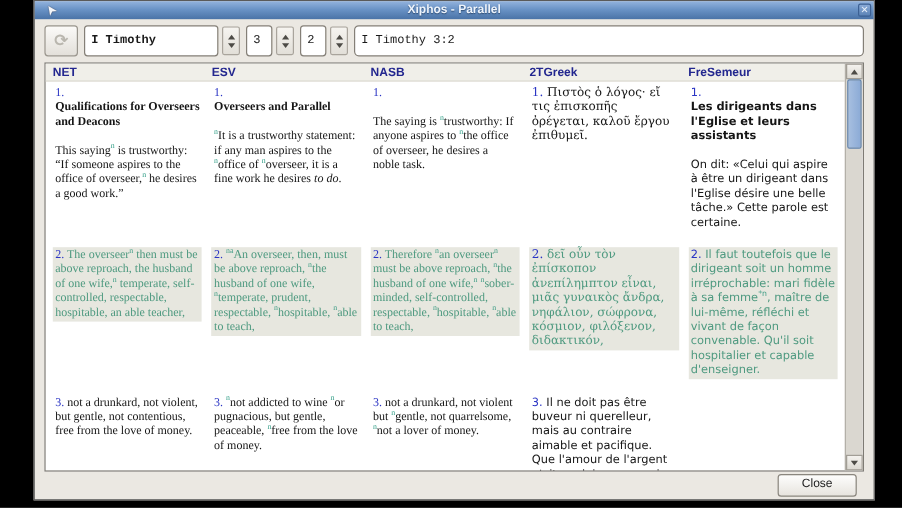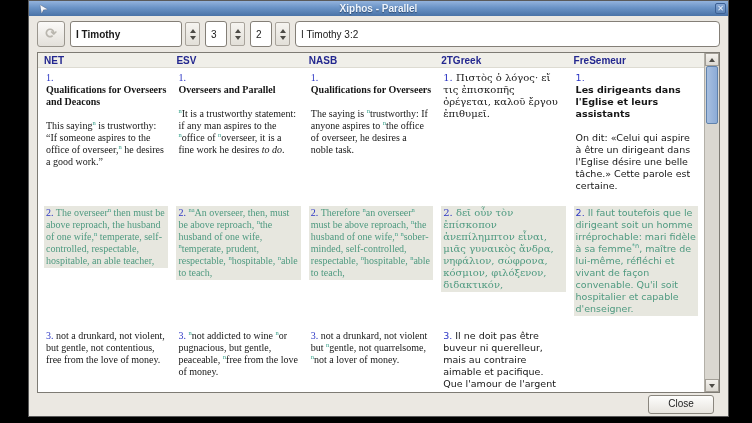--- a/index.html
+++ b/index.html
@@ -20,21 +20,21 @@
             background:linear-gradient(180deg,#89a9d6,#5c84b6);border:1px solid #3c6093;
             border-radius:2px;color:#eaf1fa;font-size:8px;line-height:10px;text-align:center;
             box-sizing:border-box;cursor:pointer;}
   
   .toolbar{flex:0 0 36px;display:flex;align-items:center;gap:5px;padding:0 8px;}
   .tool-btn{width:26px;height:24px;border:1px solid #9a968e;border-radius:3px;
             background:linear-gradient(180deg,#fbfaf8,#e3e0da);color:#b9b6ae;
             font-size:14px;line-height:22px;text-align:center;font-weight:bold;}
   .entry{border:1px solid #847f77;border-radius:3px;background:#fff;height:22px;
          font-size:10px;padding:12px 5px;box-sizing:border-box;
-         font-family:Liberation Sans, sans-serif;color:#1a1a1a;}
+         font-family:Liberation Mono, monospace;color:#1a1a1a;}
   .entry.book{width:112px;font-weight:bold;}
   .entry.small{width:22px;text-align:left;}
   .entry.ref{flex:1;height:24px;border-radius:4px;}
   .spin{width:13px;height:22px;display:flex;flex-direction:column;justify-content:center;
         align-items:center;gap:3px;border:1px solid #a9a49c;border-radius:2px;
         background:linear-gradient(180deg,#f6f4f0,#e2dfd8);margin-left:-2px;}
   .tri-up{width:0;height:0;border-left:3px solid transparent;border-right:3px solid transparent;
           border-bottom:4px solid #4d4b46;}
   .tri-down{width:0;height:0;border-left:3px solid transparent;border-right:3px solid transparent;
           border-top:4px solid #4d4b46;}
@@ -127,21 +127,20 @@
             <div class="pv-cell col-nasb">
               <div class="vblock">
                 <div class="vnum">1.</div>
                 <div class="vheading">Overseers and Parallel</div>
                 <p class="vpara"><sup class="marker">n</sup>It is a trustworthy statement: if any man aspires to the <sup class="marker">n</sup>office of <sup class="marker">n</sup>overseer, it is a fine work he desires <i>to do</i>.</p>
               </div>
             </div>
             <div class="pv-cell col-esv">
               <div class="vblock">
                 <div class="vnum">1.</div>
-                <div class="vheading">Qualifications for Overseers</div>
                 <p class="vpara">The saying is <sup class="marker">n</sup>trustworthy: If anyone aspires to <sup class="marker">n</sup>the office of overseer, he desires a noble task.</p>
               </div>
             </div>
             <div class="pv-cell col-2tgreek">
               <div class="vblock">
                 <p class="vpara inline"><span class="vnum">1. </span>Πιστὸς ὁ λόγος· εἴ τις ἐπισκοπῆς ὀρέγεται, καλοῦ ἔργου ἐπιθυμεῖ.</p>
               </div>
             </div>
             <div class="pv-cell col-fresemeur">
               <div class="vblock">

